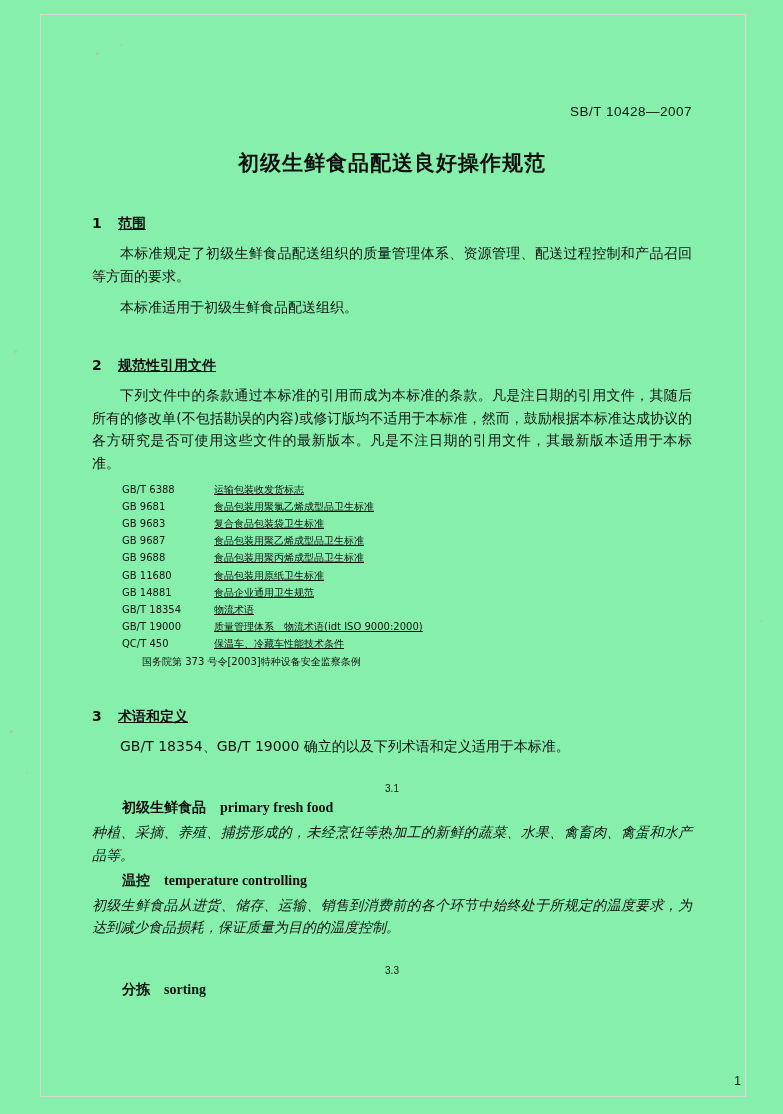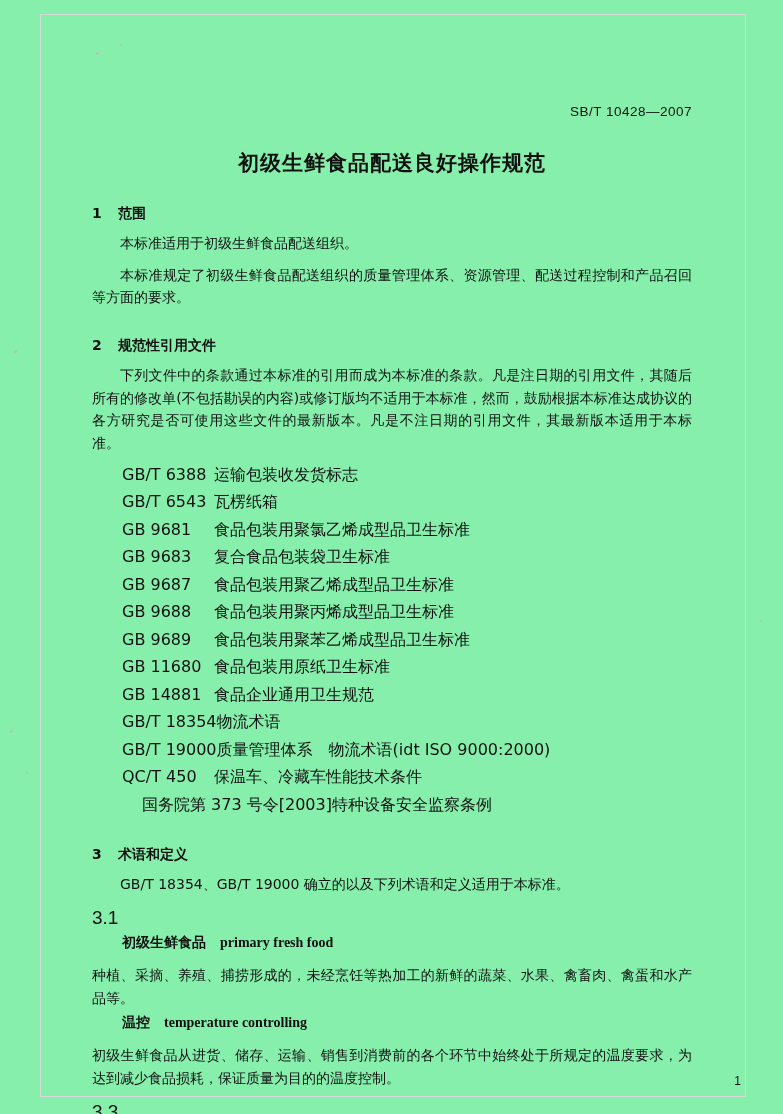--- a/index.html
+++ b/index.html
@@ -52,72 +52,76 @@
     text-align: center;
     font-size: 21px;
     font-weight: bold;
     margin-top: 30px;
     letter-spacing: 1px;
   }
 
   .sec-head {
     font-size: 14px;
     font-weight: bold;
-    margin-top: 28px;
+    margin-top: 38px;
+    text-decoration: underline;
   }
   .sec-head .num {
     display: inline-block;
     width: 26px;
   }
 
   .para {
     font-size: 14px;
     line-height: 1.62;
     text-align: justify;
     margin-top: 9px;
   }
   .para.indent { text-indent: 2em; }
 
   .ref-list {
     margin-top: 6px;
   }
   .ref-item {
-    font-size: 16px;
+    font-size: 10px;
     line-height: 1.72;
     padding-left: 30px;
+    text-decoration: underline;
   }
   .ref-item .code {
     display: inline-block;
     min-width: 92px;
   }
   .ref-item.wide .code { min-width: 0; margin-left: 20px; }
 
   .clause-num {
-    font-size: 19px;
-    margin-top: 11px;
+    font-size: 10px;
+    margin-top: 26px;
     font-family: "Liberation Sans", sans-serif;
+    text-align: center;
   }
   .term-line {
     font-size: 14px;
     font-weight: bold;
     padding-left: 30px;
     margin-top: 5px;
   }
   .term-line .en {
     font-weight: bold;
     font-family: "Liberation Serif", serif;
     margin-left: 14px;
     text-align: right;
   }
   .term-def {
     font-size: 14px;
     line-height: 1.62;
     text-align: justify;
-    margin-top: 12px;
+    margin-top: 4px;
     padding-left: 30px;
+    font-style: italic;
   }
   .term-def.hang { padding-left: 0; }
 
   .page-num {
     position: absolute;
     right: 42px;
     top: 1074px;
     font-size: 12px;
     font-family: "Liberation Sans", sans-serif;
   }
@@ -141,49 +145,43 @@
 
   <div class="content">
 
     <div class="std-no">SB/T 10428—2007</div>
 
     <div class="doc-title">初级生鲜食品配送良好操作规范</div>
 
     <div class="sec-head">
       <span class="num">1</span><span>范围</span>
     </div>
+    <div class="para indent">本标准规定了初级生鲜食品配送组织的质量管理体系、资源管理、配送过程控制和产品召回等方面的要求。</div>
     <div class="para indent">本标准适用于初级生鲜食品配送组织。</div>
-    <div class="para indent">本标准规定了初级生鲜食品配送组织的质量管理体系、资源管理、配送过程控制和产品召回等方面的要求。</div>
 
     <div class="sec-head">
       <span class="num">2</span><span>规范性引用文件</span>
     </div>
     <div class="para indent">下列文件中的条款通过本标准的引用而成为本标准的条款。凡是注日期的引用文件，其随后所有的修改单(不包括勘误的内容)或修订版均不适用于本标准，然而，鼓励根据本标准达成协议的各方研究是否可使用这些文件的最新版本。凡是不注日期的引用文件，其最新版本适用于本标准。</div>
 
     <div class="ref-list">
       <div class="ref-item">
         <span class="code">GB/T 6388</span><span>运输包装收发货标志</span>
       </div>
       <div class="ref-item">
-        <span class="code">GB/T 6543</span><span>瓦楞纸箱</span>
-      </div>
-      <div class="ref-item">
         <span class="code">GB 9681</span><span>食品包装用聚氯乙烯成型品卫生标准</span>
       </div>
       <div class="ref-item">
         <span class="code">GB 9683</span><span>复合食品包装袋卫生标准</span>
       </div>
       <div class="ref-item">
         <span class="code">GB 9687</span><span>食品包装用聚乙烯成型品卫生标准</span>
       </div>
       <div class="ref-item">
         <span class="code">GB 9688</span><span>食品包装用聚丙烯成型品卫生标准</span>
-      </div>
-      <div class="ref-item">
-        <span class="code">GB 9689</span><span>食品包装用聚苯乙烯成型品卫生标准</span>
       </div>
       <div class="ref-item">
         <span class="code">GB 11680</span><span>食品包装用原纸卫生标准</span>
       </div>
       <div class="ref-item">
         <span class="code">GB 14881</span><span>食品企业通用卫生规范</span>
       </div>
       <div class="ref-item">
         <span class="code">GB/T 18354</span><span>物流术语</span>
       </div>

